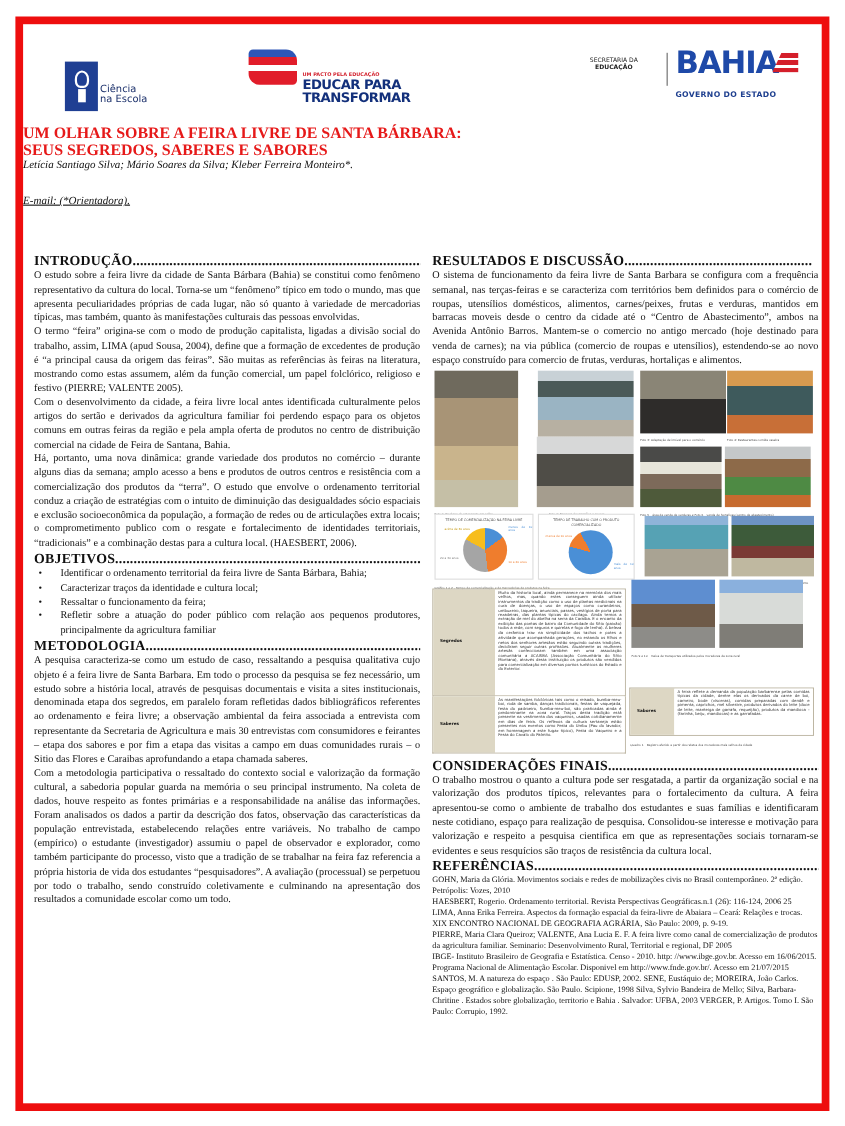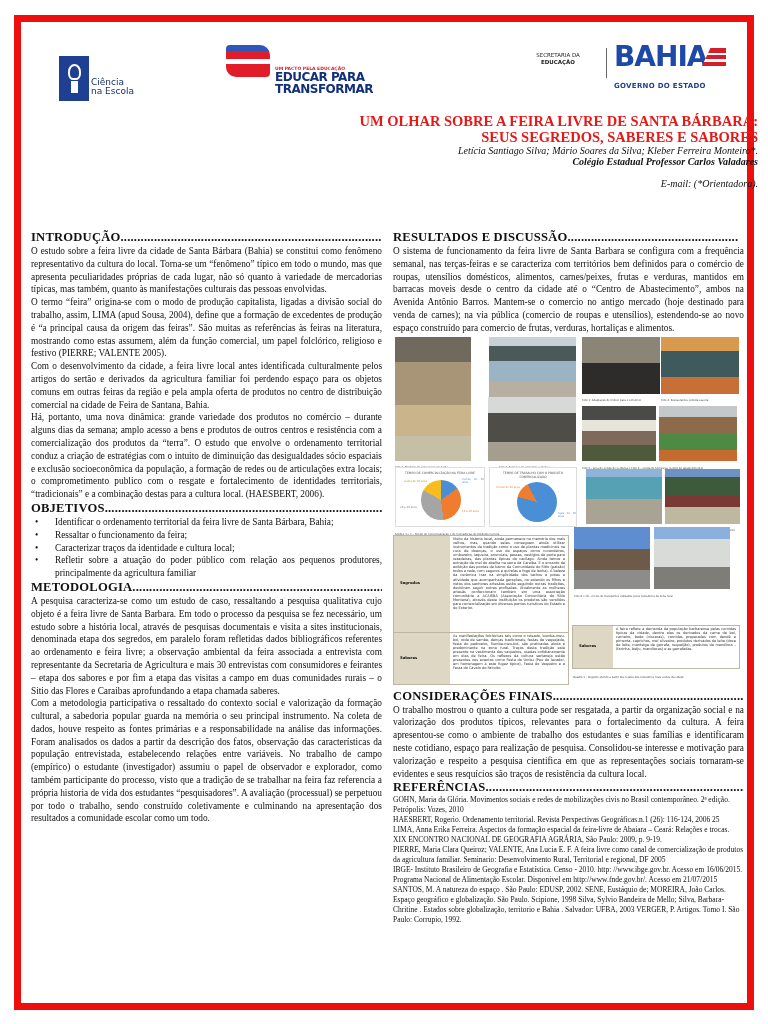--- a/index.html
+++ b/index.html
@@ -23,26 +23,26 @@
   .educar-sub { position: absolute; left: 49px; top: 27px; font-family: "DejaVu Sans", sans-serif; font-size: 4.5px; color: #d21f2b; font-weight: bold; }
   .sec-edu { position: absolute; left: 502px; top: 30px; font-family: "DejaVu Sans", sans-serif; font-size: 5.5px; line-height: 7px; text-align: center; color: #222; width: 70px; }
   .sec-edu b { display: block; }
   .divider-v { position: absolute; left: 585px; top: 26px; width: 1px; height: 30px; background: #666; }
   .logo-bahia { position: absolute; left: 593px; top: 24px; width: 120px; height: 40px; }
   .bahia-word { font-family: "DejaVu Sans", sans-serif; font-weight: bold; font-size: 28px; color: #1e49a8; letter-spacing: -1px; line-height: 22px; }
   .bahia-flag { position: absolute; left: 88px; top: 2px; width: 24px; height: 18px;
     background: linear-gradient(180deg, #d41f2b 0 25%, #fff 25% 38%, #d41f2b 38% 62%, #fff 62% 75%, #d41f2b 75% 100%); clip-path: polygon(35% 0,100% 0,100% 100%,0 100%); }
   .bahia-sub { font-family: "DejaVu Sans", sans-serif; font-size: 7px; color: #1e3f8f; font-weight: bold; letter-spacing: 0.3px; margin-top: 14px; }
 
-  .title-block { position: absolute; left: 11px; top: 91px; width: 726px; text-align: right; }
+  .title-block { position: absolute; left: 0; top: 91px; width: 726px; text-align: left; }
   .main-title { color: #e61919; font-weight: bold; font-size: 14.5px; line-height: 16px; }
   .event { font-weight: bold; font-size: 10px; margin-top: 12px; letter-spacing: 0.1px; }
   .authors { font-style: italic; font-size: 10px; line-height: 11px; }
   .school { font-style: italic; font-weight: bold; font-size: 10px; line-height: 11px; }
-  .email { font-style: italic; font-size: 10px; margin-top: 11px; }
+  .email { font-style: italic; font-size: 10px; margin-top: 21px; text-decoration: underline; }
 
   .col { position: absolute; top: 208px; width: 351px; font-size: 9.3px; line-height: 12.8px; text-align: justify; }
   .col-left { left: 10px; }
   .col-right { left: 372px; }
   h2.sec { font-size: 12.6px; font-weight: bold; line-height: 15px; white-space: nowrap; overflow: hidden; letter-spacing: 0.2px; }
   h2.sec .dots { font-weight: bold; }
   .para { text-indent: 0; }
   ul.obj { list-style: none; }
   ul.obj li { position: relative; padding-left: 24px; }
   ul.obj li::before { content: "\2022"; position: absolute; left: 4px; top: 0; }
@@ -100,36 +100,35 @@
       <div class="bahia-sub">GOVERNO DO ESTADO</div>
     </div>
   </div>
 
   <div class="title-block">
     <div class="main-title">
       <div>UM OLHAR SOBRE A FEIRA LIVRE DE SANTA BÁRBARA:</div>
       <div>SEUS SEGREDOS, SABERES E SABORES</div>
     </div>
     <div class="authors">Letícia Santiago Silva; Mário Soares da Silva; Kleber Ferreira Monteiro*.</div>
-    <div class="school">Colégio Estadual Professor Carlos Valadares</div>
     <div class="email">E-mail: (*Orientadora).</div>
   </div>
 
   <div class="col col-left">
     <h2 class="sec"><span>INTRODUÇÃO</span><span class="dots">........................................................................................</span></h2>
     <p class="para">O estudo sobre a feira livre da cidade de Santa Bárbara (Bahia) se constitui como fenômeno representativo da cultura do local. Torna-se um “fenômeno” típico em todo o mundo, mas que apresenta peculiaridades próprias de cada lugar, não só quanto à variedade de mercadorias típicas, mas também, quanto às manifestações culturais das pessoas envolvidas.</p>
     <p class="para">O termo “feira” origina-se com o modo de produção capitalista, ligadas a divisão social do trabalho, assim, LIMA (apud Sousa, 2004), define que a formação de excedentes de produção é “a principal causa da origem das feiras”. São muitas as referências às feiras na literatura, mostrando como estas assumem, além da função comercial, um papel folclórico, religioso e festivo (PIERRE; VALENTE 2005).</p>
     <p class="para">Com o desenvolvimento da cidade, a feira livre local antes identificada culturalmente pelos artigos do sertão e derivados da agricultura familiar foi perdendo espaço para os objetos comuns em outras feiras da região e pela ampla oferta de produtos no centro de distribuição comercial na cidade de Feira de Santana, Bahia.</p>
     <p class="para">Há, portanto, uma nova dinâmica: grande variedade dos produtos no comércio – durante alguns dias da semana; amplo acesso a bens e produtos de outros centros e resistência com a comercialização dos produtos da “terra”. O estudo que envolve o ordenamento territorial conduz a criação de estratégias com o intuito de diminuição das desigualdades sócio espaciais e exclusão socioeconômica da população, a formação de redes ou de articulações extra locais; o comprometimento publico com o resgate e fortalecimento de identidades territoriais, “tradicionais” e a combinação destas para a cultura local. (HAESBERT, 2006).</p>
 
     <h2 class="sec"><span>OBJETIVOS</span><span class="dots">...........................................................................................</span></h2>
     <ul class="obj">
       <li>Identificar o ordenamento territorial da feira livre de Santa Bárbara, Bahia;</li>
+      <li>Caracterizar traços da identidade e cultura local;</li>
       <li>Ressaltar o funcionamento da feira;</li>
-      <li>Caracterizar traços da identidade e cultura local;</li>
       <li>Refletir sobre a atuação do poder público com relação aos pequenos produtores, principalmente da agricultura familiar</li>
     </ul>
 
     <h2 class="sec"><span>METODOLOGIA</span><span class="dots">....................................................................................</span></h2>
     <p class="para">A pesquisa caracteriza-se como um estudo de caso, ressaltando a pesquisa qualitativa cujo objeto é a feira livre de Santa Barbara. Em todo o processo da pesquisa se fez necessário, um estudo sobre a história local, através de pesquisas documentais e visita a sites institucionais, denominada etapa dos segredos, em paralelo foram refletidas dados bibliográficos referentes ao ordenamento e feira livre; a observação ambiental da feira associada a entrevista com representante da Secretaria de Agricultura e mais 30 entrevistas com consumidores e feirantes – etapa dos sabores e por fim a etapa das visitas a campo em duas comunidades rurais – o Sitio das Flores e Caraibas aprofundando a etapa chamada saberes.</p>
     <p class="para">Com a metodologia participativa o ressaltado do contexto social e valorização da formação cultural, a sabedoria popular guarda na memória o seu principal instrumento. Na coleta de dados, houve respeito as fontes primárias e a responsabilidade na análise das informações. Foram analisados os dados a partir da descrição dos fatos, observação das características da população entrevistada, estabelecendo relações entre variáveis. No trabalho de campo (empírico) o estudante (investigador) assumiu o papel de observador e explorador, como também participante do processo, visto que a tradição de se trabalhar na feira faz referencia a própria historia de vida dos estudantes “pesquisadores”. A avaliação (processual) se perpetuou por todo o trabalho, sendo construído coletivamente e culminando na apresentação dos resultados a comunidade escolar como um todo.</p>
   </div>
 
   <div class="col col-right">
     <h2 class="sec"><span>RESULTADOS E DISCUSSÃO</span><span class="dots">...................................................</span></h2>

